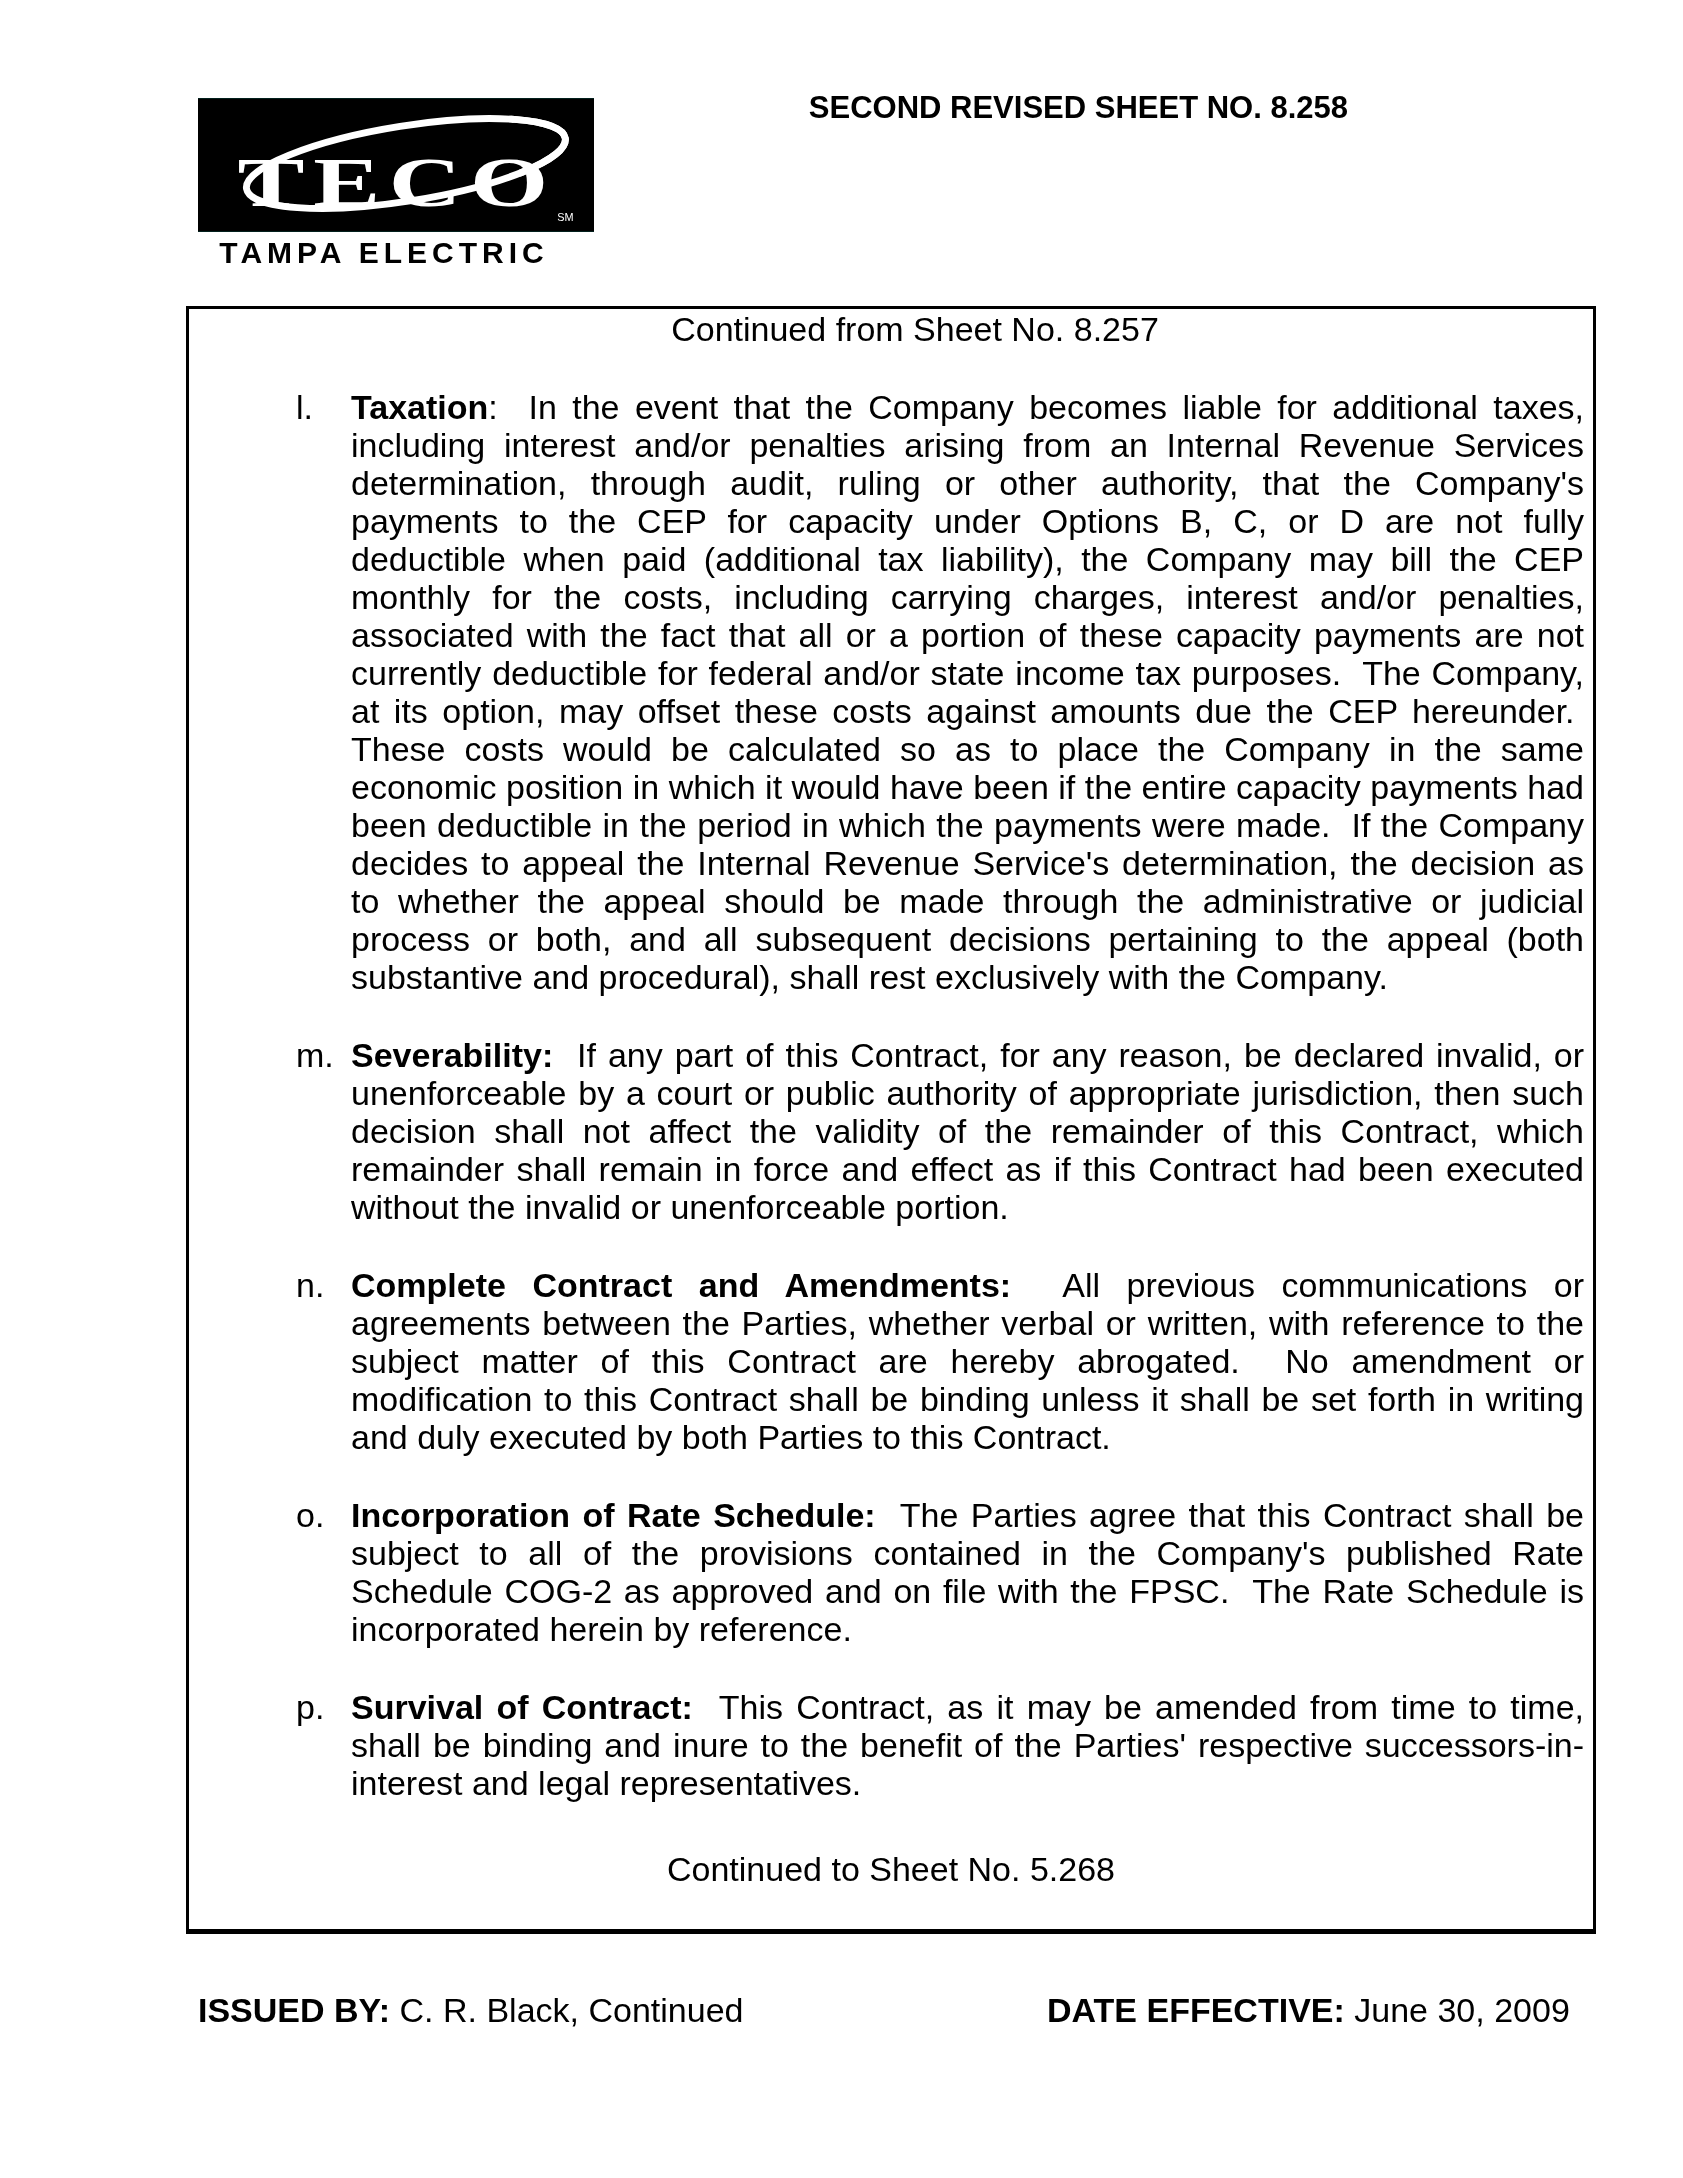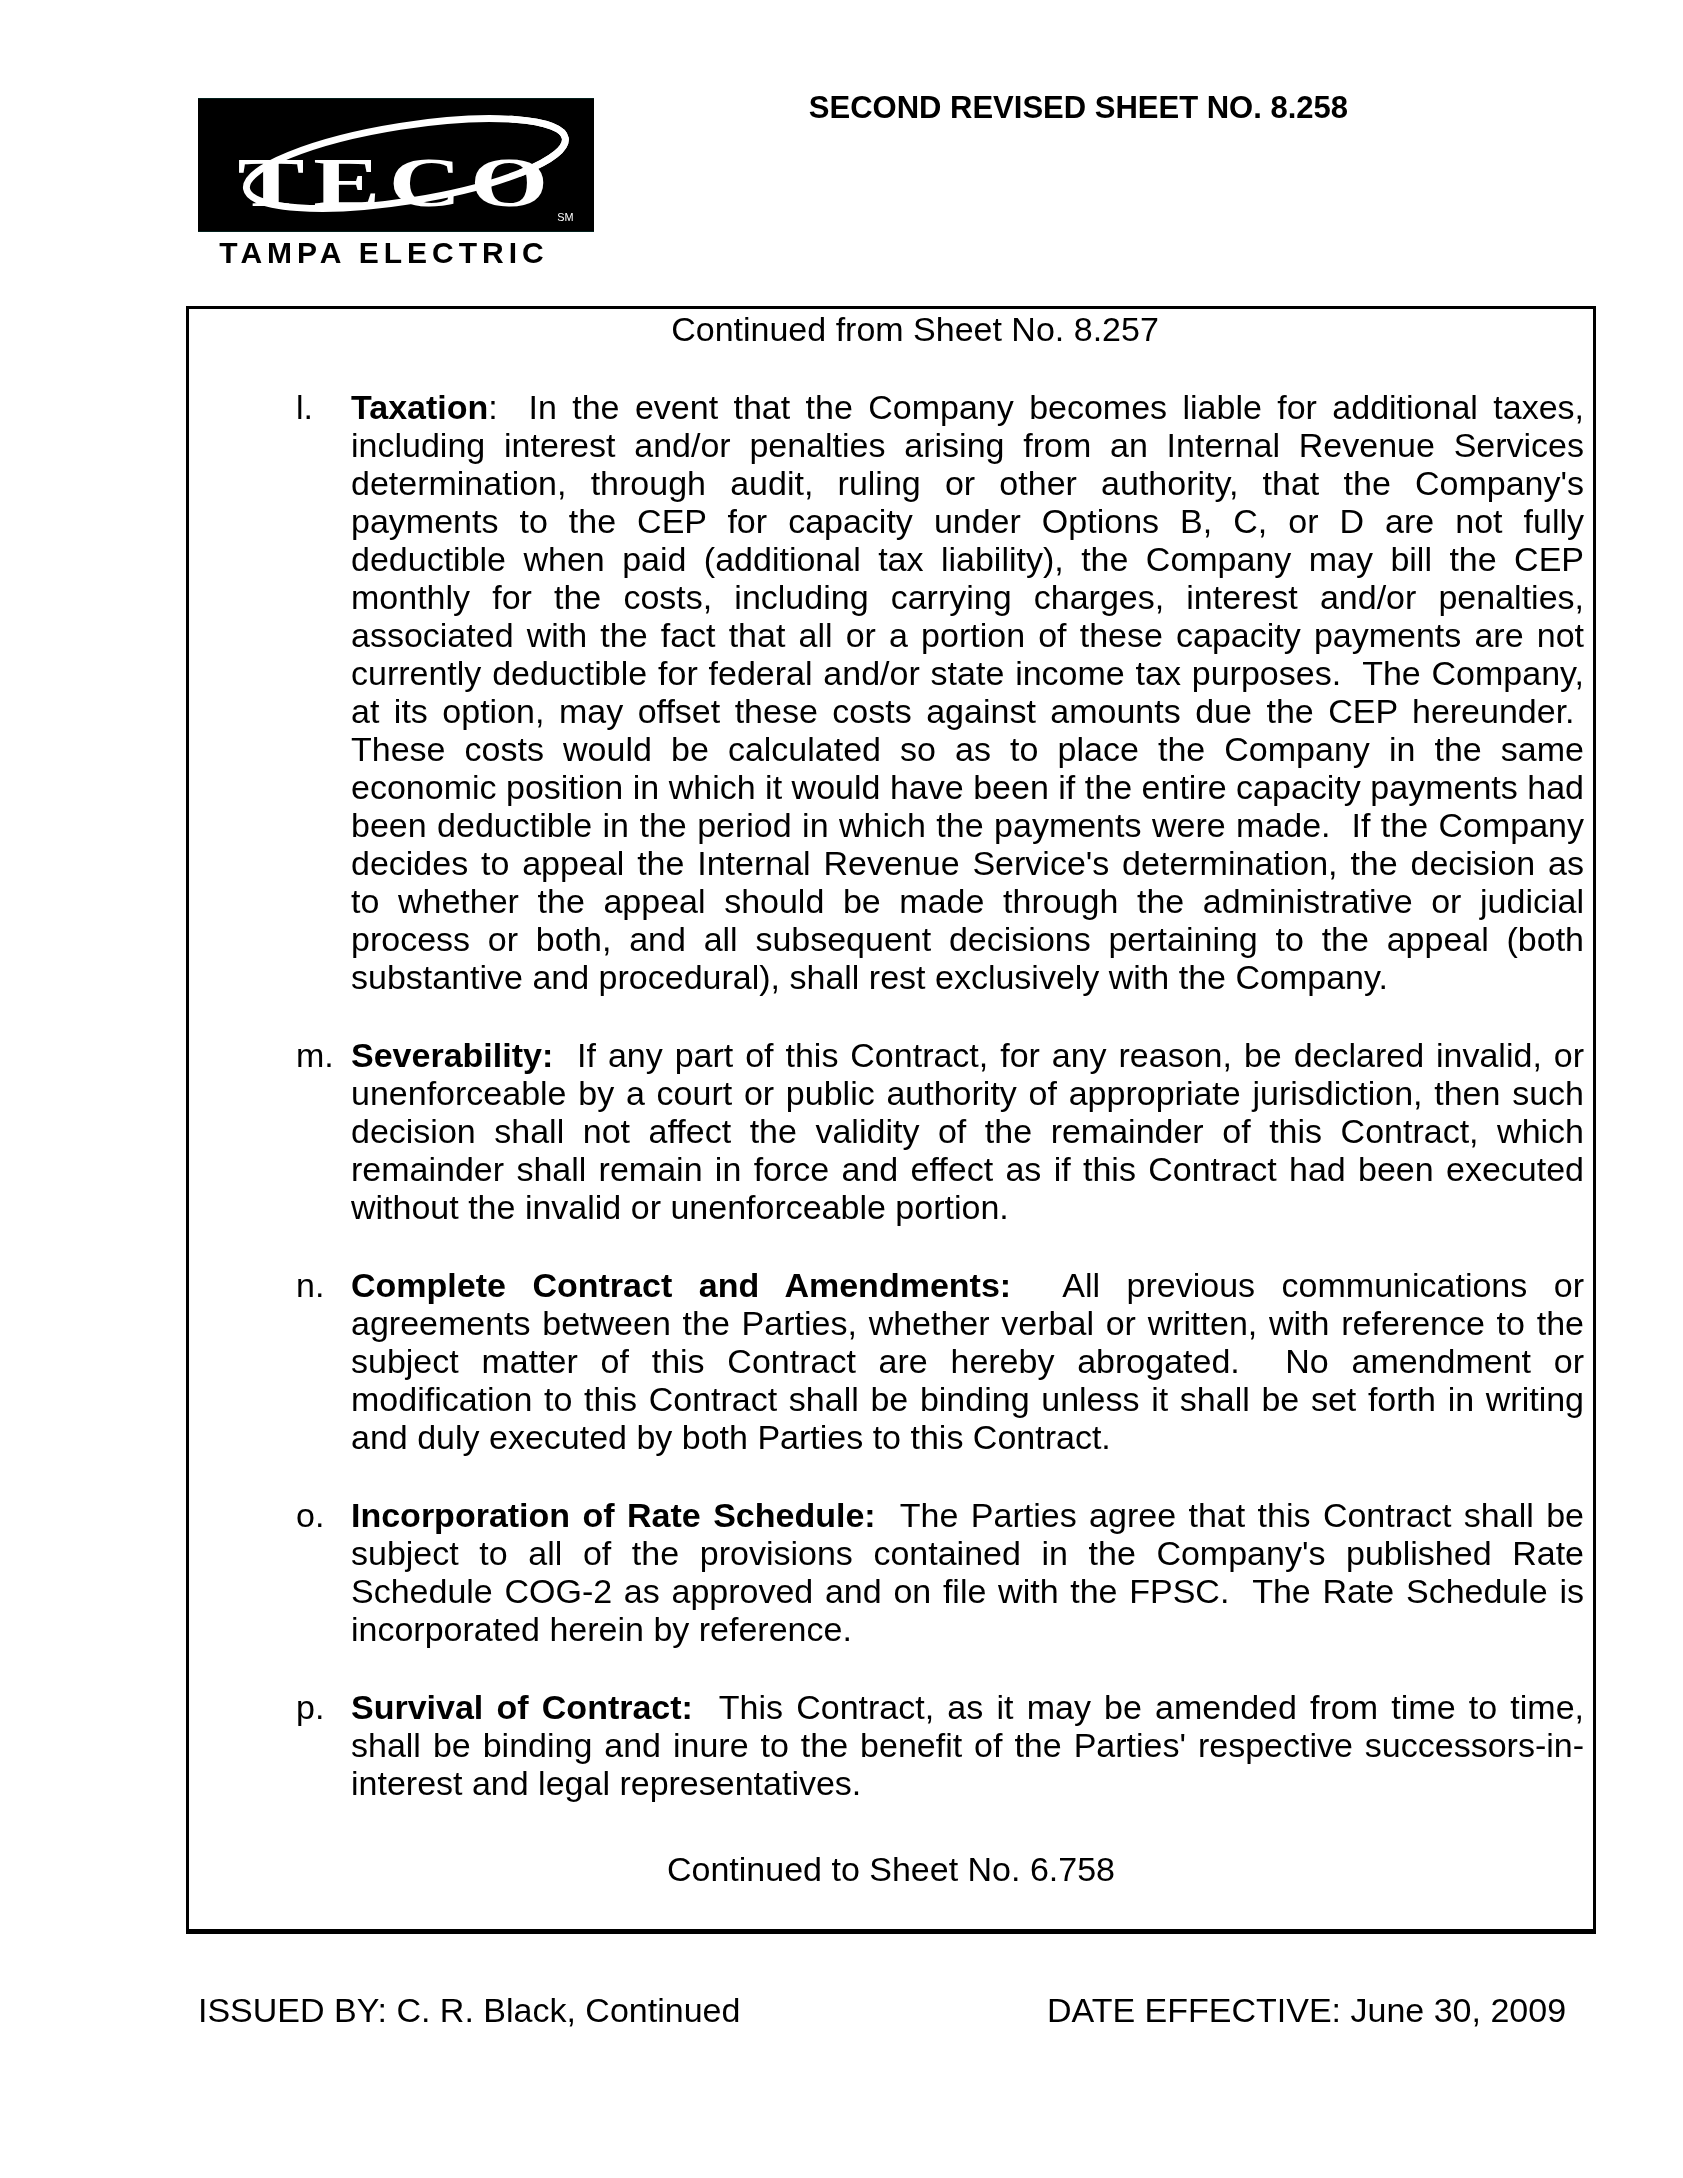--- a/index.html
+++ b/index.html
@@ -56,21 +56,21 @@
   .para .lead { font-weight:bold; }
   
   .footer-left {
     position:absolute; left:198px; top:1991px;
     font-size:34px; white-space:nowrap;
   }
   .footer-right {
     position:absolute; left:1047px; top:1991px;
     font-size:34px; white-space:nowrap;
   }
-  .b { font-weight:normal; }
+  .b { font-weight:bold; }
 </style>
 </head>
 <body>
 
 <div class="logo-box">
   <svg width="396" height="134" viewBox="0 0 400 135">
     <rect x="0" y="0" width="400" height="135" fill="#000"></rect>
     <ellipse cx="210" cy="66" rx="163" ry="38" fill="none" stroke="#fff" stroke-width="7" transform="rotate(-9 210 66)"></ellipse>
     <g transform="translate(40,109) scale(1.45,1)">
       <text x="0" y="0" fill="#fff" font-family="Liberation Serif, serif" font-weight="bold" font-size="70px" letter-spacing="6">TECO</text>
@@ -109,21 +109,21 @@
   <div class="para">
     <span class="marker">o.</span><span class="lead">Incorporation of Rate Schedule:</span><span></span><span>&nbsp; The Parties agree that this Contract shall be subject to all of the provisions contained in the Company's published Rate Schedule COG-2 as approved and on file with the FPSC.&nbsp; The Rate Schedule is incorporated herein by reference.</span>
   </div>
 
   <div class="para">
     <span class="marker">p.</span><span class="lead">Survival of Contract:</span><span></span><span>&nbsp; This Contract, as it may be amended from time to time, shall be binding and inure to the benefit of the Parties' respective successors-in-interest and legal representatives.</span>
   </div>
 
 </div>
 
-<div class="continued-to">Continued to Sheet No. 6.758</div>
+<div class="continued-to">Continued to Sheet No. 5.268</div>
 
 <div class="footer-left">
   <span class="b">ISSUED BY:</span>
   <span>C. R. Black, Continued</span>
 </div>
 <div class="footer-right">
   <span class="b">DATE EFFECTIVE:</span>
   <span>June 30, 2009</span>
 </div>
 

